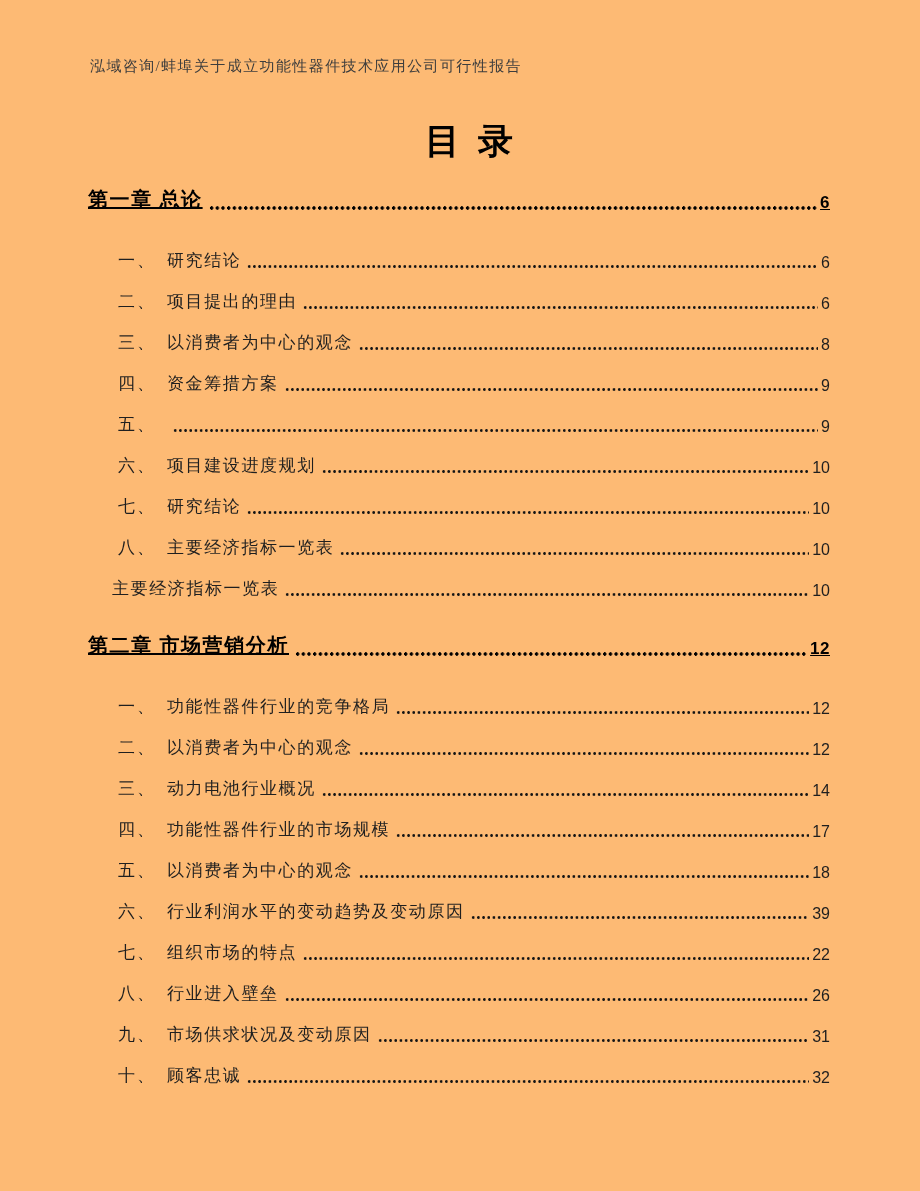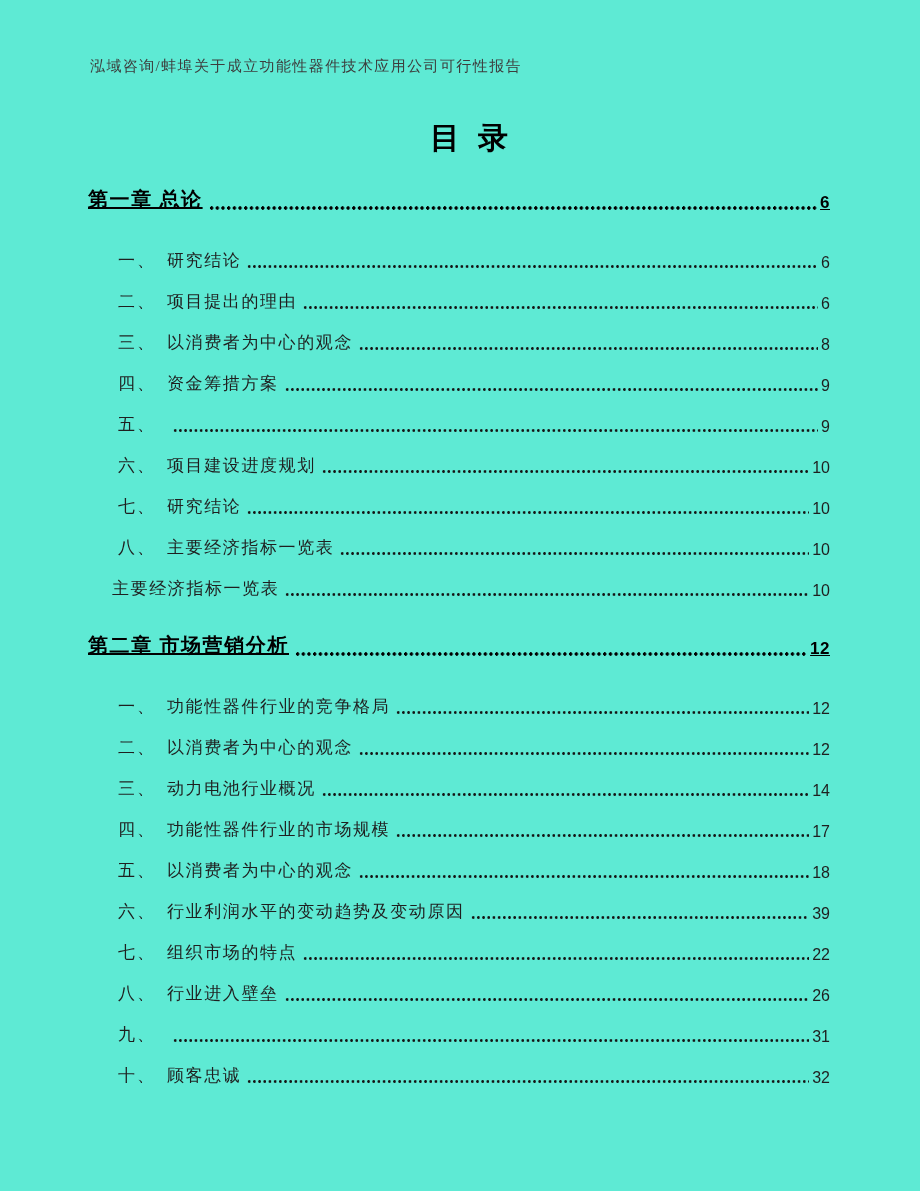--- a/index.html
+++ b/index.html
@@ -22,21 +22,21 @@
     white-space: nowrap;
   }
   .doc-title {
     position: absolute;
     top: 118px;
     left: 0;
     right: 0;
     margin: 0;
     text-align: center;
     padding-left: 36px;
-    font-size: 30px;
+    font-size: 35px;
     font-weight: bold;
     letter-spacing: 18px;
     color: #000000;
   }
   .toc {
     position: absolute;
     left: 88px;
     top: 180px;
     width: 742px;
   }
@@ -83,21 +83,21 @@
   .page-num {
     font-family: "Liberation Sans", "DejaVu Sans", sans-serif;
     font-size: 16px;
     white-space: nowrap;
   }
   .chapter-row .page-num { font-size: 17px; font-weight: bold; }
 </style>
 </head>
 <body>
 
-<div class="page" style="background: #5eead4; color: rgb(31, 31, 31);">
+<div class="page" style="background: #fdba74; color: rgb(31, 31, 31);">
   <div class="doc-header">泓域咨询/蚌埠关于成立功能性器件技术应用公司可行性报告</div>
   <h1 class="doc-title">目录</h1>
   <div class="toc">
       <section class="chapter">
     <div class="row chapter-row">
       <span class="label">第一章 总论</span>
       <span class="dots"></span>
       <span class="page-num">6</span>
     </div>
     <div class="items">
@@ -206,20 +206,21 @@
     <span class="page-num">22</span>
   </div>
           <div class="row item-row">
     <span class="no">八、</span>
     <span class="label">行业进入壁垒</span>
     <span class="dots"></span>
     <span class="page-num">26</span>
   </div>
           <div class="row item-row">
     <span class="no">九、</span>
+    <span class="label">市场供求状况及变动原因</span>
     <span class="dots"></span>
     <span class="page-num">31</span>
   </div>
           <div class="row item-row">
     <span class="no">十、</span>
     <span class="label">顾客忠诚</span>
     <span class="dots"></span>
     <span class="page-num">32</span>
   </div>
         </div>

